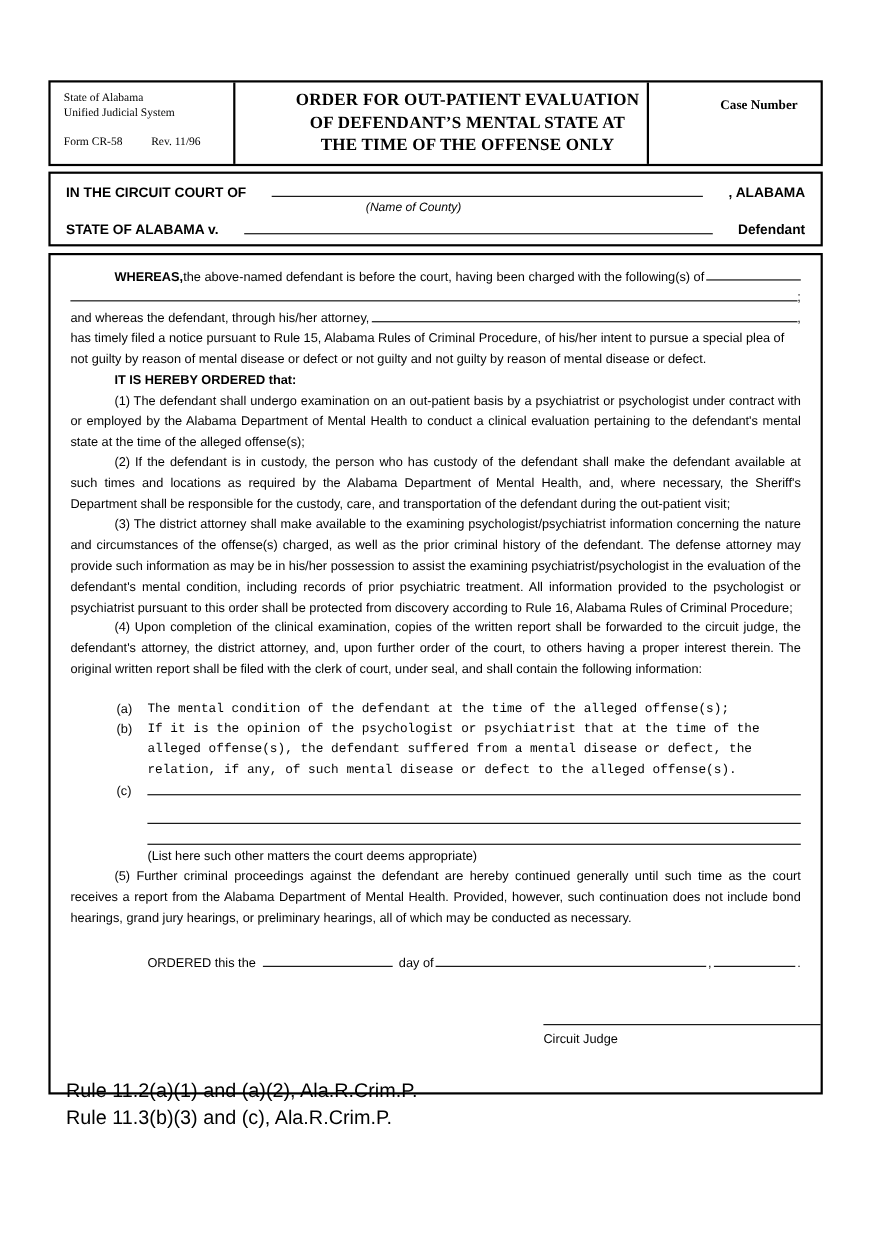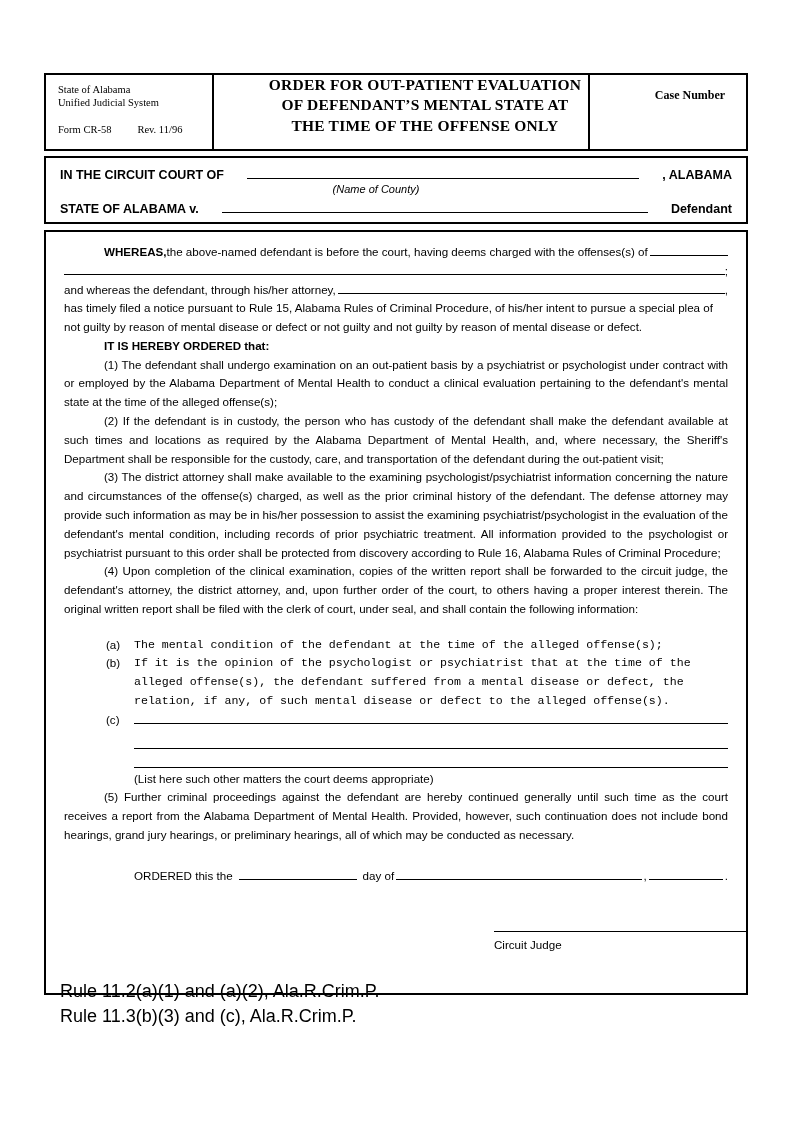--- a/index.html
+++ b/index.html
@@ -50,20 +50,21 @@
   }
   .hdr-left .agency { margin-bottom: 14px; }
   .hdr-left .formrow {
     display: flex;
     gap: 26px;
   }
   .hdr-center {
     width: 376px;
     border-right: 2px solid #000;
     display: flex;
+    align-items: center;
     justify-content: center;
     text-align: center;
     padding-left: 48px;
   }
   .hdr-title {
     font-family: "Liberation Serif", serif;
     font-weight: bold;
     font-size: 15.5px;
     line-height: 1.32;
     letter-spacing: 0.2px;
@@ -283,21 +284,21 @@
       <span>Defendant</span>
     </div>
 
   </div>
 
   <div class="body-block">
 
     <div class="line-row">
       <span class="indent"></span>
       <span class="whereas-lead">WHEREAS,</span>
-      <span> the above-named defendant is before the court, having deems charged with the offenses(s) of</span>
+      <span> the above-named defendant is before the court, having been charged with the following(s) of</span>
       <span class="grow"></span>
     </div>
 
     <div class="line-row">
       <span class="grow" style="margin-left:0"></span>
       <span>;</span>
     </div>
 
     <div class="line-row">
       <span>and whereas the defendant, through his/her attorney,</span>

